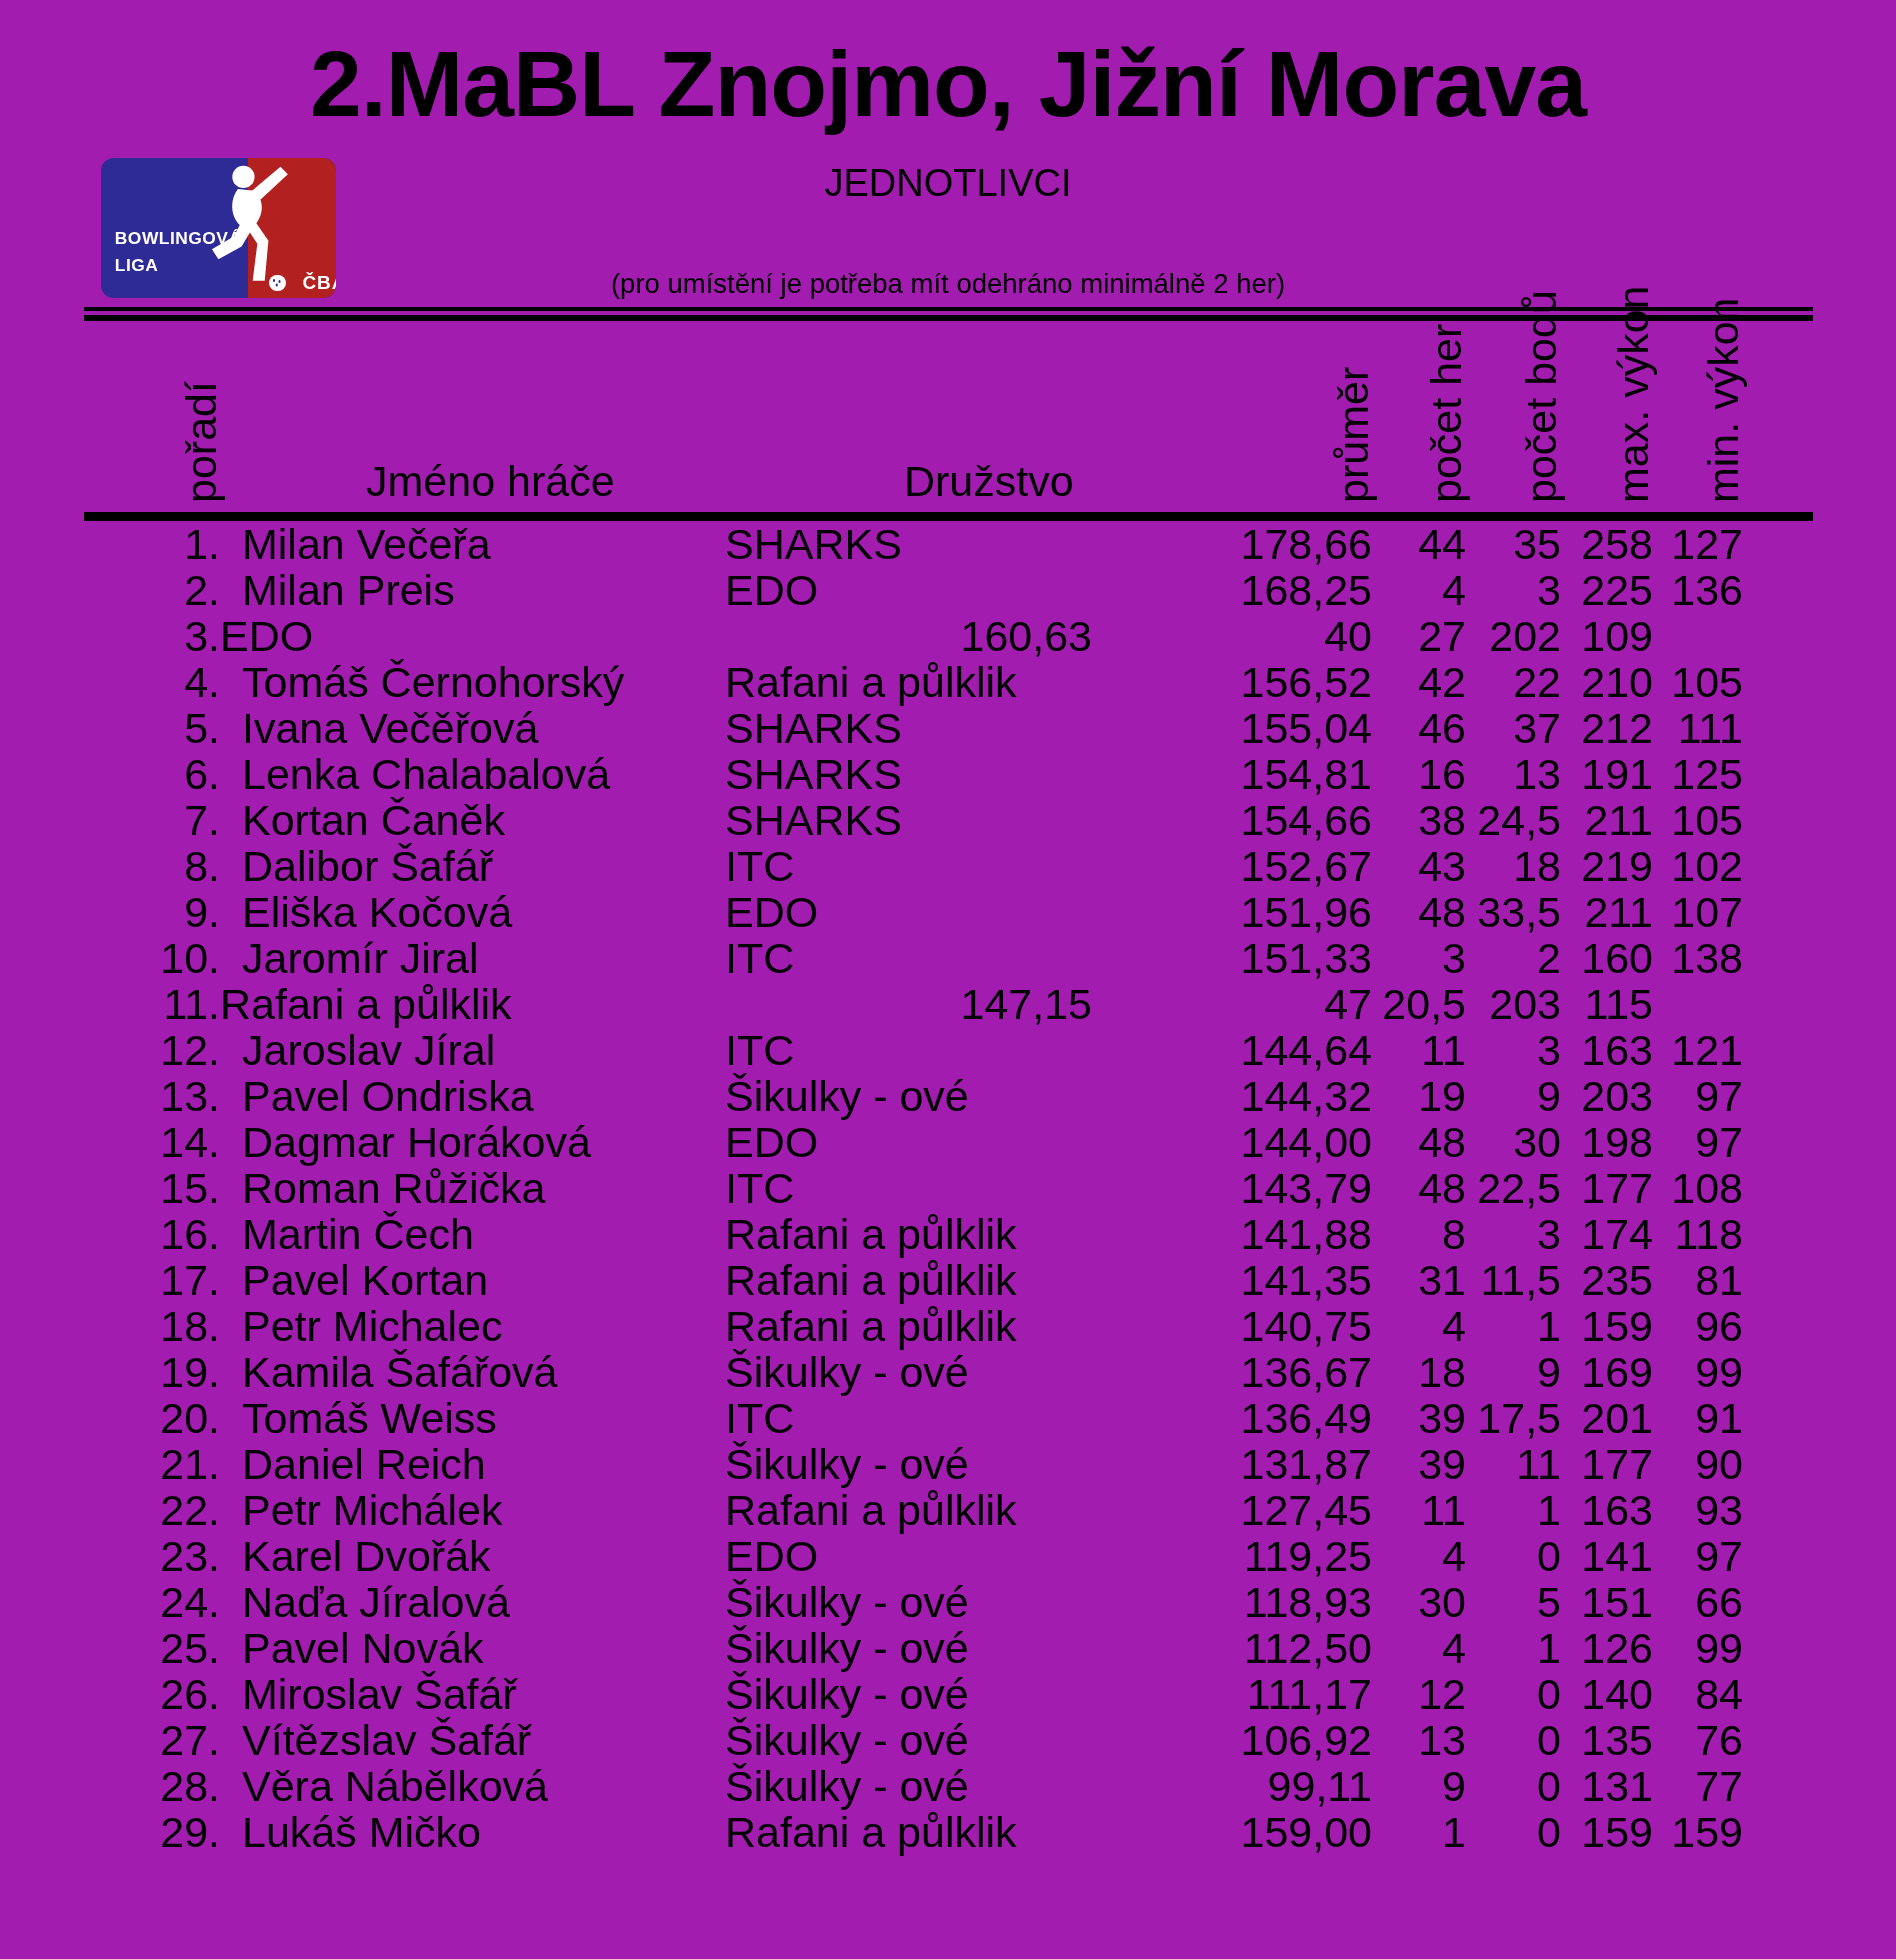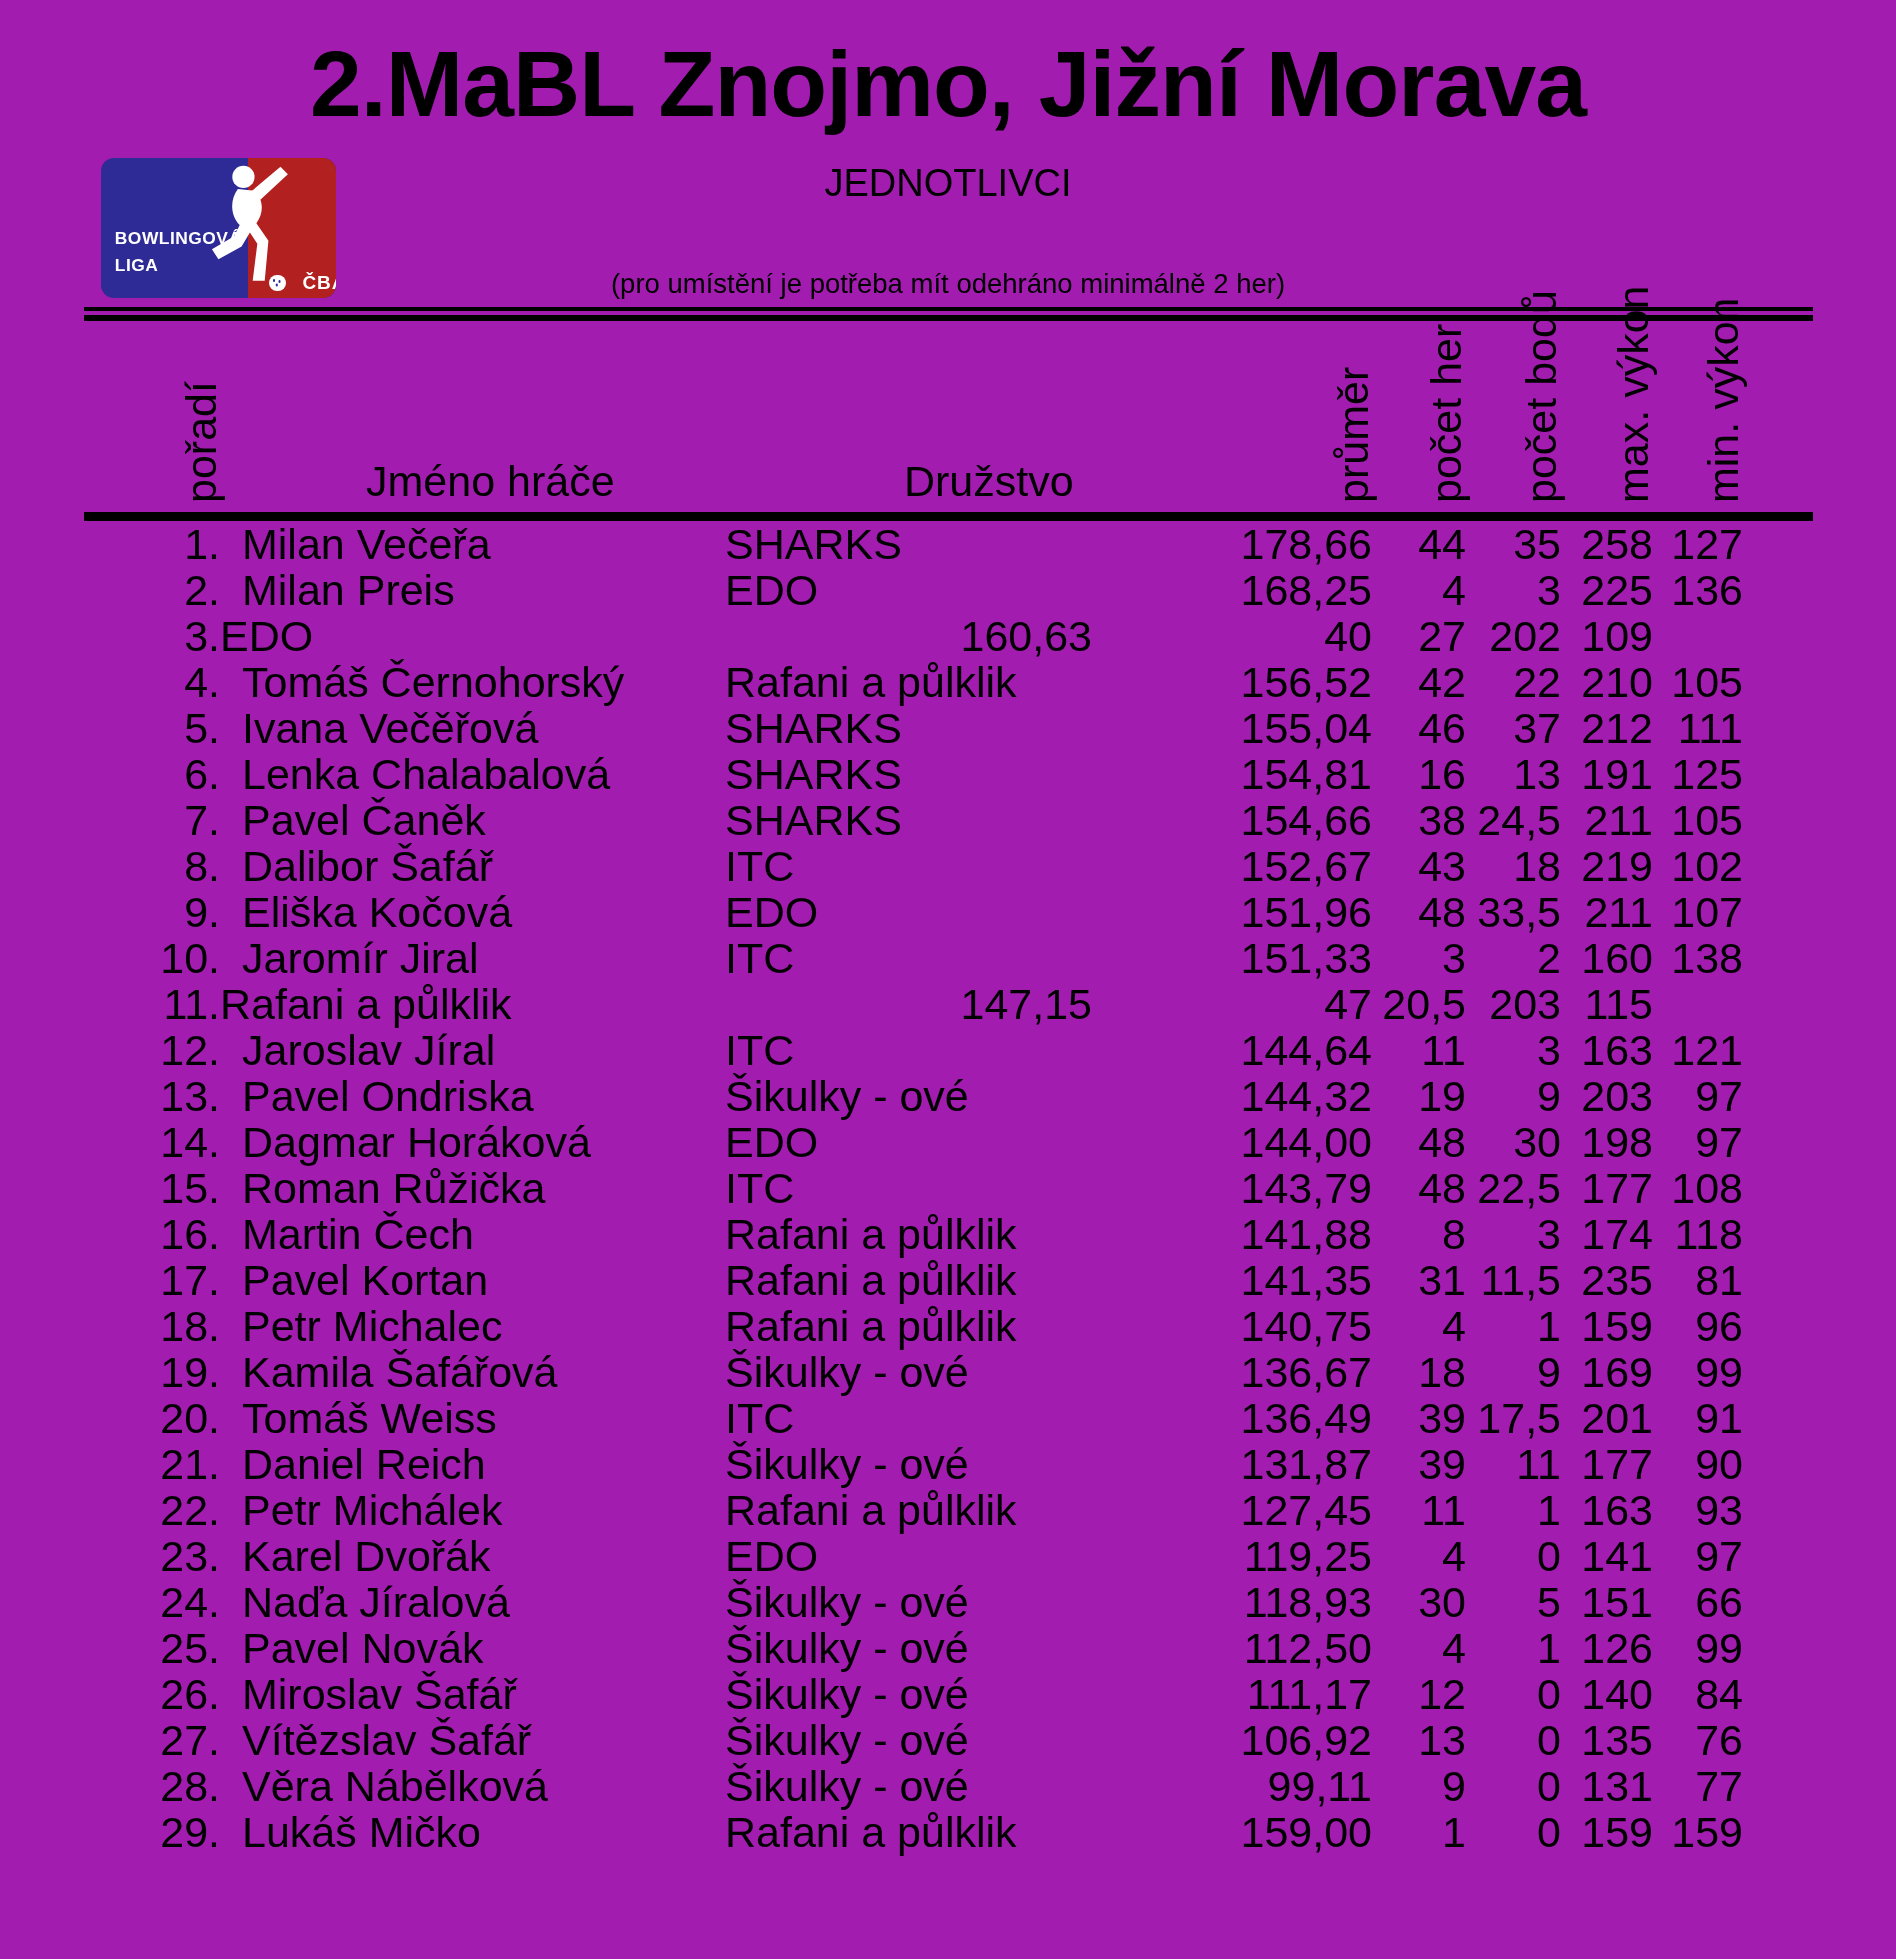--- a/index.html
+++ b/index.html
@@ -226,21 +226,21 @@
         <span class="cell name">Lenka Chalabalová</span>
         <span class="cell team">SHARKS</span>
         <span class="cell num">154,81</span>
         <span class="cell num">16</span>
         <span class="cell num">13</span>
         <span class="cell num">191</span>
         <span class="cell num">125</span>
       </div>
       <div class="row">
         <span class="cell rank">7.</span>
-        <span class="cell name">Pavel Čaněk</span>
+        <span class="cell name">Kortan Čaněk</span>
         <span class="cell team">SHARKS</span>
         <span class="cell num">154,66</span>
         <span class="cell num">38</span>
         <span class="cell num">24,5</span>
         <span class="cell num">211</span>
         <span class="cell num">105</span>
       </div>
       <div class="row">
         <span class="cell rank">8.</span>
         <span class="cell name">Dalibor Šafář</span>

